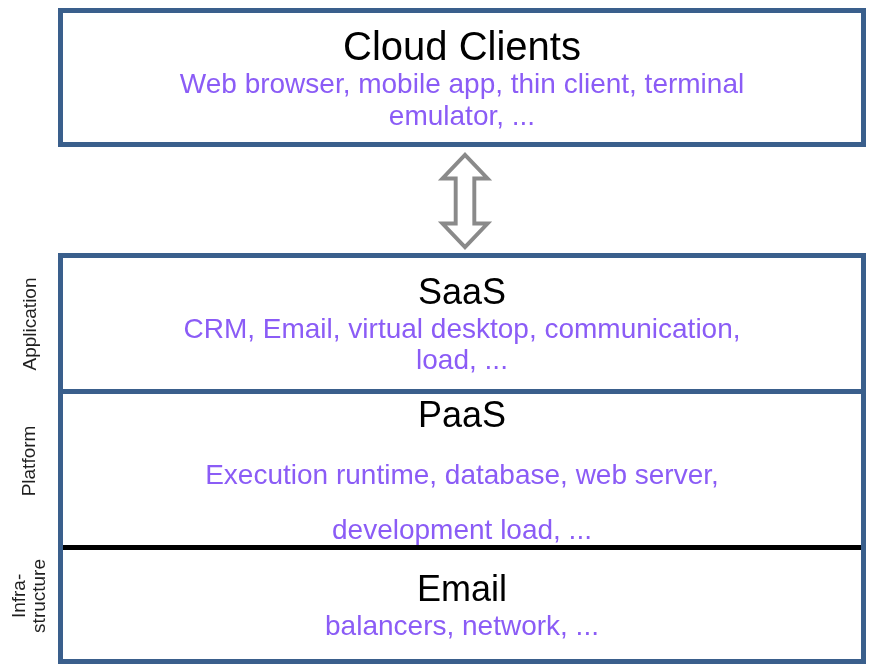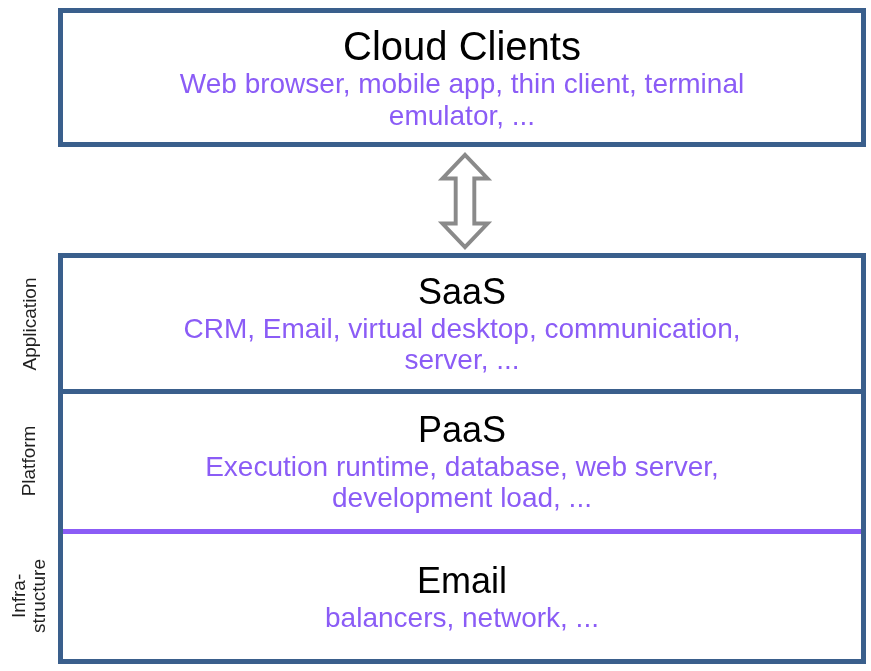--- a/index.html
+++ b/index.html
@@ -65,21 +65,21 @@
   }
   .layer {
     display: flex;
     flex-direction: column;
     align-items: center;
     justify-content: center;
     text-align: center;
     box-sizing: border-box;
   }
   .layer-0 { height: 136px; border-bottom: 5px solid #3A5F8C; }
-  .layer-1 { height: 140px; border-bottom: 5px solid #8b5cf6; }
+  .layer-1 { height: 156px; border-bottom: 5px solid #000000; justify-content: space-between; }
   .layer-2 { flex: 1; }
   .layer-title {
     font-size: 36px;
     line-height: 1.15;
     color: #000000;
   }
   
   .side-label-wrap {
     position: absolute;
     left: 0;
@@ -113,21 +113,21 @@
 
   <svg class="arrow" viewBox="0 0 56 100" xmlns="http://www.w3.org/2000/svg">
     <path d="M28 3 L51 27 L37.5 27 L37.5 73 L51 73 L28 97 L5 73 L18.5 73 L18.5 27 L5 27 Z" fill="#ffffff" stroke="#8A8A8A" stroke-width="4" stroke-linejoin="miter"></path>
   </svg>
 
   <div class="stack">
 
     <div class="layer layer-0">
       <div class="layer-title">SaaS</div>
       <div class="sub-line">CRM, Email, virtual desktop, communication,</div>
-      <div class="sub-line">server, ...</div>
+      <div class="sub-line">load, ...</div>
     </div>
 
     <div class="layer layer-1">
       <div class="layer-title">PaaS</div>
       <div class="sub-line">Execution runtime, database, web server,</div>
       <div class="sub-line">development load, ...</div>
     </div>
 
     <div class="layer layer-2">
       <div class="layer-title">Email</div>

